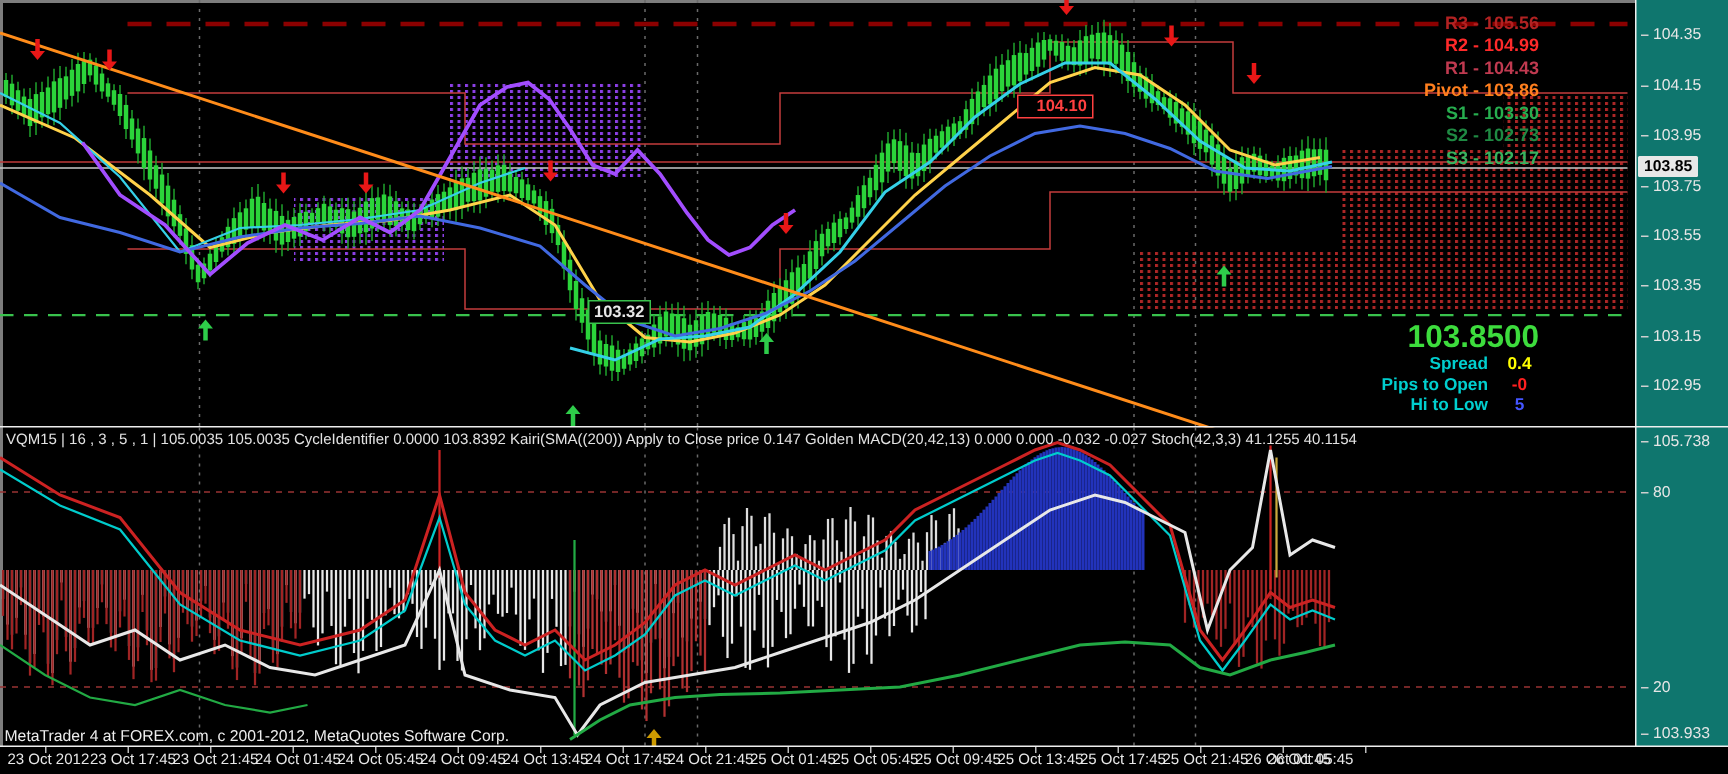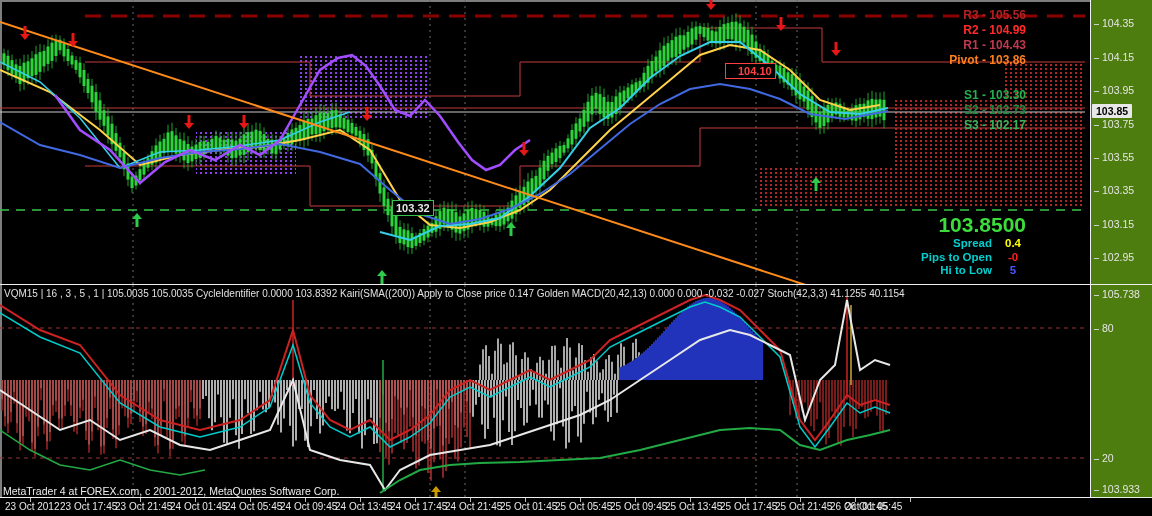--- a/index.html
+++ b/index.html
@@ -10,21 +10,21 @@
   #sub-plot{left:0;top:285px;width:1090px;height:213px;}
   svg{position:absolute;left:0;top:0;}
   #chart-title{left:4px;top:2px;color:#efefef;font-size:11px;font-weight:bold;letter-spacing:.2px;z-index:30;}
   #pivot-box{right:64px;top:8px;text-align:right;z-index:30;}
   .pivrow{font-size:12px;font-weight:bold;line-height:15px;white-space:nowrap;}
   #info-box{right:64px;top:213px;text-align:right;z-index:30;}
   #big-price{font-size:21px;font-weight:bold;color:#3ddc3d;line-height:24px;}
   .inforow{font-size:11.5px;font-weight:bold;line-height:13.5px;display:flex;justify-content:flex-end;gap:8px;}
   .inforow .lab{color:#00cfcf;}
   .inforow .val{min-width:26px;text-align:center;}
-  #axis-col{left:1090px;top:0;width:62px;height:498px;border-left:1px solid #efefef;background:#4d7c0f;z-index:20;}
+  #axis-col{left:1090px;top:0;width:62px;height:498px;border-left:1px solid #efefef;background:#0f766e;z-index:20;}
   .axlab{position:absolute;left:3px;color:#e6e6e6;font-size:10.5px;white-space:nowrap;}
   .axlab::before{content:"";display:inline-block;width:5px;height:1px;background:#cfcfcf;vertical-align:middle;margin-right:3px;}
   .curtag{position:absolute;left:1px;background:#e8e8e8;color:#000;font-size:10.5px;font-weight:bold;
           padding:1px 4px 1px 4px;border-radius:1px;}
   #hsep1{left:0;top:284px;width:1152px;height:1px;background:#efefef;z-index:25;}
   #hsep2{left:0;top:497px;width:1152px;height:1px;background:#efefef;z-index:25;}
   #sub-header{left:4px;top:288px;color:#e2e2e2;font-size:10px;white-space:nowrap;z-index:30;}
   #copyright{left:3px;top:485px;color:#ededed;font-size:10.5px;z-index:30;}
   #timeline{left:0;top:498px;width:1152px;height:18px;background:#000;z-index:20;}
   .tlab{position:absolute;top:3px;color:#e8e8e8;font-size:10px;white-space:nowrap;text-align:center;}
@@ -537,21 +537,21 @@
           <path d="M506,228 L516,228 L511,222 Z" fill="#2ecc4a"></path>
           <line x1="816" y1="191" x2="816" y2="182" stroke="#2ecc4a" stroke-width="3"></line>
           <path d="M811,183 L821,183 L816,177 Z" fill="#2ecc4a"></path>
         </g>
     </svg>
     <div class="abs" id="pivot-box">
         <div class="pivrow" style="color: rgb(178, 34, 34);">R3 - 105.56</div>
         <div class="pivrow" style="color: rgb(255, 42, 42);">R2 - 104.99</div>
         <div class="pivrow" style="color: rgb(192, 58, 80);">R1 - 104.43</div>
         <div class="pivrow" style="color: rgb(255, 127, 30);">Pivot - 103.86</div>
-        <div class="pivrow" style="color: rgb(39, 174, 79); margin-top: 20px;">S1 - 103.30</div>
+        <div class="pivrow" style="color: rgb(39, 174, 79);">S1 - 103.30</div>
         <div class="pivrow" style="color: rgb(31, 138, 67);">S2 - 102.73</div>
         <div class="pivrow" style="color: rgb(55, 179, 95);">S3 - 102.17</div>
       </div>
     <div class="abs" id="info-box">
       <div id="big-price">103.8500</div>
       <div id="info-rows">
           <div class="inforow">
             <span class="lab">Spread</span>
             <span class="val" style="color: rgb(255, 255, 0);">0.4</span>
           </div>
@@ -559,21 +559,21 @@
             <span class="lab">Pips to Open</span>
             <span class="val" style="color: rgb(255, 32, 32);">-0</span>
           </div>
           <div class="inforow">
             <span class="lab">Hi to Low</span>
             <span class="val" style="color: rgb(68, 85, 255);">5</span>
           </div>
         </div>
     </div>
     <div id="price-boxes">
-        <div class="pbox" style="left: 725px; top: 63px; color: rgb(255, 64, 64); border: 1px solid rgb(255, 64, 64); padding-left: 12px;">104.10</div>
+        <div class="pbox" style="left: 678px; top: 63px; color: rgb(255, 64, 64); border: 1px solid rgb(255, 64, 64); padding-left: 12px;">104.10</div>
         <div class="pbox" style="left: 392px; top: 200px; color: rgb(232, 232, 232); border: 1px solid rgb(57, 194, 77);">103.32</div>
       </div>
   </div>
 
   <div class="abs" id="sub-plot">
     <svg id="sub-svg" width="1090" height="213" viewBox="0 0 1090 213" style="width:1090px;height:213px" preserveAspectRatio="none">
         <line x1="133" y1="0" x2="133" y2="213" stroke="#6a6a6a" stroke-width="1" stroke-dasharray="2 4"></line>
         <line x1="430" y1="0" x2="430" y2="213" stroke="#6a6a6a" stroke-width="1" stroke-dasharray="2 4"></line>
         <line x1="465" y1="0" x2="465" y2="213" stroke="#6a6a6a" stroke-width="1" stroke-dasharray="2 4"></line>
         <line x1="756" y1="0" x2="756" y2="213" stroke="#6a6a6a" stroke-width="1" stroke-dasharray="2 4"></line>

